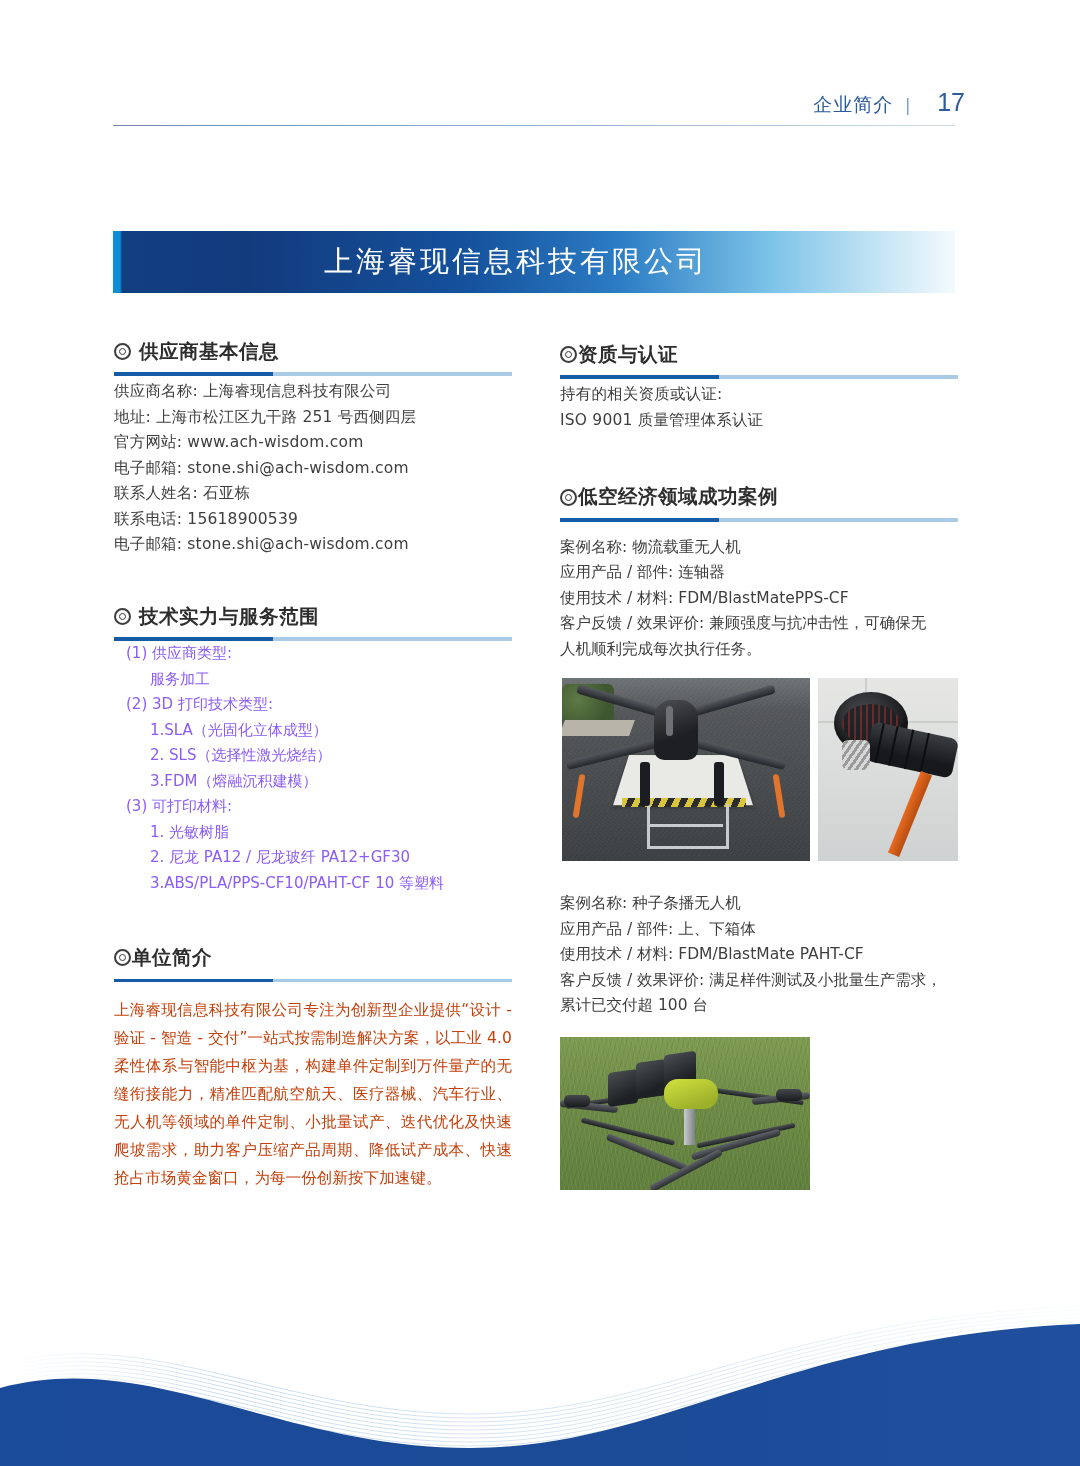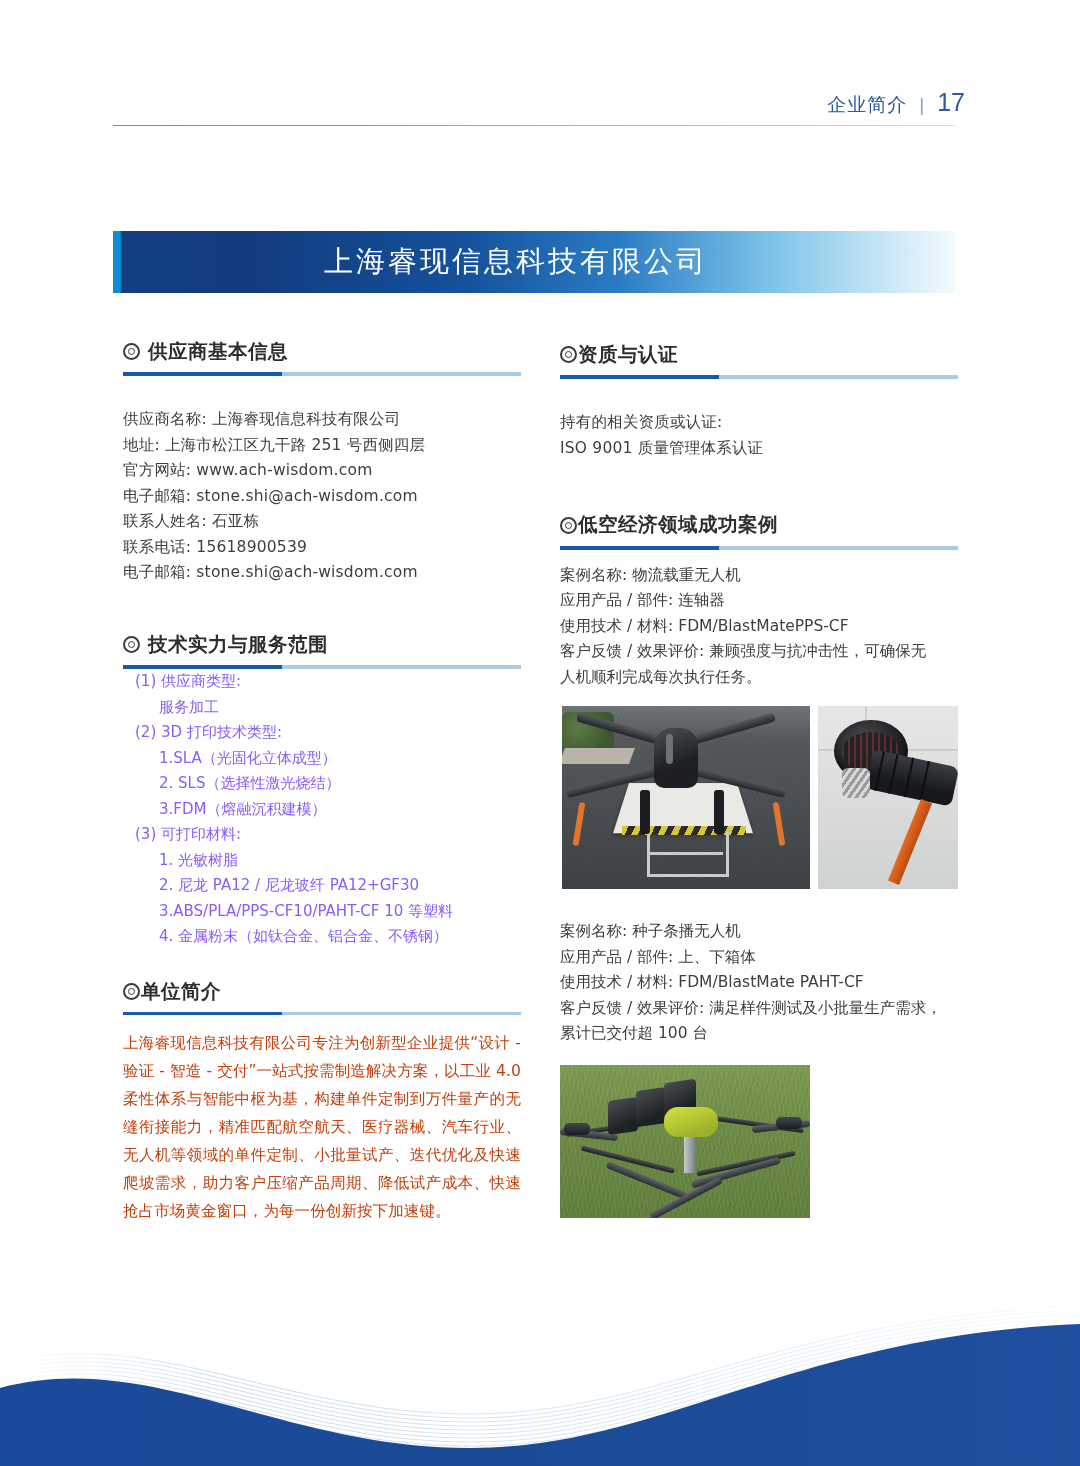--- a/index.html
+++ b/index.html
@@ -17,21 +17,21 @@
   .hdr{
     position:absolute;left:7px;top:88px;width:1080px;height:46px;
   }
   .hdr-inner{
     position:absolute;right:122px;top:0;
     display:flex;align-items:baseline;gap:12px;
     font-size:20px;color:#2b5b9b;letter-spacing:1px;
   }
   .hdr-sec{font-size:19px;color:#2b5b9b;}
   .hdr-div{color:#7ea2c9;font-size:19px;font-weight:300;}
-  .hdr-num{font-size:25px;color:#2b5b9b;letter-spacing:0;}
+  .hdr-num{font-size:25px;color:#2b5b9b;letter-spacing:0;margin-left:14px;}
   .hdr-rule{
     position:absolute;left:113px;top:125px;width:842px;height:1px;
     background:linear-gradient(90deg,#7b86a8 0%,#6f93bd 12%,#9fb7d2 60%,#cfdcea 100%);
   }
 
   
   .banner{
     position:absolute;left:113px;top:231px;width:842px;height:62px;
     background:
       linear-gradient(90deg,
@@ -46,21 +46,21 @@
   }
   .banner-title{
     position:absolute;left:0;right:0;top:0;bottom:0;
     display:flex;align-items:center;justify-content:center;
     font-size:29px;color:#ffffff;letter-spacing:3px;
     font-family:"DejaVu Sans","Liberation Sans",sans-serif;
     padding-right:60px;box-sizing:border-box;padding-left:24px;
   }
 
   
-  .col-left{position:absolute;left:123px;top:340px;width:400px;}
+  .col-left{position:absolute;left:114px;top:340px;width:400px;}
   .col-right{position:absolute;left:560px;top:340px;width:400px;}
 
   .section{margin-bottom:0;}
   .sec-head{
     display:flex;align-items:center;gap:8px;
     font-size:19.5px;font-weight:bold;color:#2d2d2d;
     font-family:"DejaVu Sans","Liberation Sans",sans-serif;
     letter-spacing:0.5px;line-height:1.2;
   }
   .sec-head.tight{gap:1px;}
@@ -80,21 +80,21 @@
   }
   .sec-rule::before{
     content:"";position:absolute;left:0;top:0;height:4px;width:40%;
     background:#155ba6;
   }
   .sec-rule.thin{height:3px;background:#a9cbe6;}
   .sec-rule.thin::before{height:3px;}
 
   .body-txt{
     font-size:15.5px;line-height:25.5px;color:#3e3e3e;
-    margin-top:31px;letter-spacing:0.2px;
+    margin-top:3px;letter-spacing:0.2px;
     font-family:"DejaVu Sans","Liberation Sans",sans-serif;
   }
   .body-txt div{white-space:nowrap;}
 
   .list{margin-top:0;font-size:15px;line-height:25.5px;color:#8b5cf6;
         font-family:"DejaVu Sans","Liberation Sans",sans-serif;}
   .list .l1{padding-left:12px;white-space:nowrap;}
   .list .l2{padding-left:36px;white-space:nowrap;}
 
   .para{
@@ -274,25 +274,24 @@
         <div class="l1">(1) 供应商类型:</div>
         <div class="l2">服务加工</div>
         <div class="l1">(2) 3D 打印技术类型:</div>
         <div class="l2">1.SLA（光固化立体成型）</div>
         <div class="l2">2. SLS（选择性激光烧结）</div>
         <div class="l2">3.FDM（熔融沉积建模）</div>
         <div class="l1">(3) 可打印材料:</div>
         <div class="l2">1. 光敏树脂</div>
         <div class="l2">2. 尼龙 PA12 / 尼龙玻纤 PA12+GF30</div>
         <div class="l2">3.ABS/PLA/PPS-CF10/PAHT-CF 10 等塑料</div>
-        <div class="l2">4. 金属粉末（如钛合金、铝合金、不锈钢）</div>
-      </div>
-    </div>
-
-    <div class="section" style="margin-top:30px;">
+      </div>
+    </div>
+
+    <div class="section" style="margin-top:50px;">
       <div class="sec-head tight">
         <span class="ring"></span>
         <span>单位简介</span>
       </div>
       <div class="sec-rule thin"></div>
       <div class="para">上海睿现信息科技有限公司专注为创新型企业提供“设计 - 验证 - 智造 - 交付”一站式按需制造解决方案，以工业 4.0 柔性体系与智能中枢为基，构建单件定制到万件量产的无缝衔接能力，精准匹配航空航天、医疗器械、汽车行业、无人机等领域的单件定制、小批量试产、迭代优化及快速爬坡需求，助力客户压缩产品周期、降低试产成本、快速抢占市场黄金窗口，为每一份创新按下加速键。</div>
     </div>
 
   </div>
 

